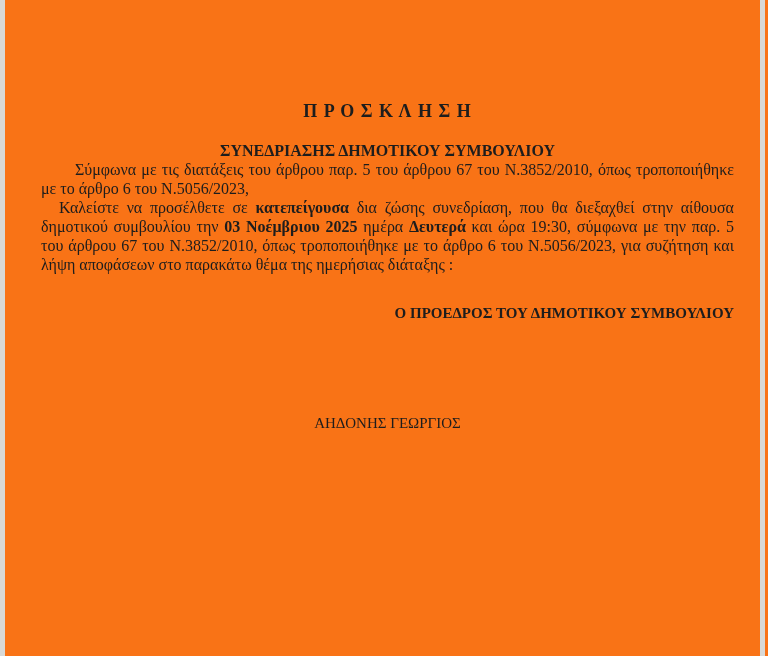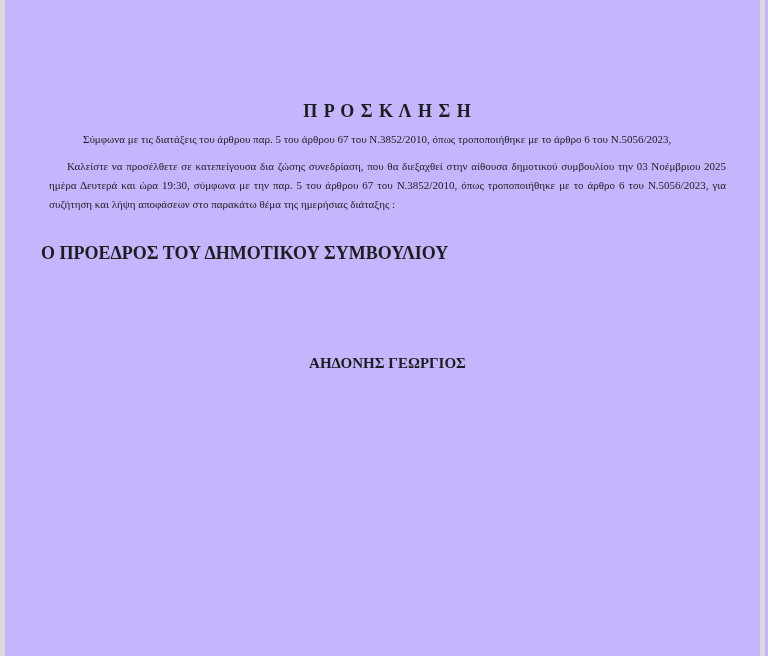--- a/index.html
+++ b/index.html
@@ -1,20 +1,20 @@
 <!DOCTYPE html>
 <html lang="el"><head>
 <meta charset="utf-8">
 <style>
   html, body { margin: 0; padding: 0; }
   .page {
     position: relative;
     width: 768px;
     height: 656px;
-    background: #c4b5fd;
+    background: #f97316;
     overflow: hidden;
     font-family: "Liberation Serif", "DejaVu Serif", serif;
     color: #1d1d1d;
   }
   .edge-strip {
     position: absolute;
     top: 0;
     width: 5px;
     height: 100%;
     background: #d9d9d6;
@@ -37,56 +37,57 @@
     white-space: nowrap;
   }
   .doc-subtitle {
     margin: 20px 0 0 0;
     text-align: center;
     font-weight: bold;
     font-size: 16px;
     line-height: 18px;
   }
   p.body-par {
-    margin: 8px;
-    font-size: 11px;
+    margin: 0;
+    font-size: 16px;
     line-height: 19px;
     text-align: justify;
   }
   .p1 { margin-top: 45px; text-indent: 34px; }
   .p2 { margin-top: 10px; text-indent: 18px; }
   .p3 { margin-top: 8px;  text-indent: 21px; font-weight: bold; }
   .p4 { margin-top: 25px; text-indent: 23px; }
   .president-line {
     margin: 31px 0 0 0;
-    text-align: left;
+    text-align: right;
     font-weight: bold;
-    font-size: 18px;
+    font-size: 15px;
     line-height: 17px;
   }
   .signature-line {
     margin: 93px 0 0 0;
     text-align: center;
-    font-weight: bold;
+    font-weight: normal;
     font-size: 15px;
     line-height: 17px;
   }
-  strong { font-weight: normal; }
+  strong { font-weight: bold; }
 </style>
 </head>
 <body>
 
 <div class="page">
   <div class="edge-strip left"></div>
   <div class="edge-strip right"></div>
 
   <div class="content">
 
     <div class="doc-title">Π Ρ Ο Σ Κ Λ Η Σ Η</div>
 
+    <div class="doc-subtitle">ΣΥΝΕΔΡΙΑΣΗΣ ΔΗΜΟΤΙΚΟΥ ΣΥΜΒΟΥΛΙΟΥ</div>
 
     <p class="body-par p1">Σύμφωνα με τις διατάξεις του άρθρου παρ. 5 του άρθρου 67 του Ν.3852/2010, όπως τροποποιήθηκε με το άρθρο 6  του Ν.5056/2023,</p>
 
     <p class="body-par p2"><span>Καλείστε να προσέλθετε σε </span><strong>κατεπείγουσα</strong><span>  δια ζώσης συνεδρίαση,  που θα διεξαχθεί στην αίθουσα δημοτικού συμβουλίου  την </span><strong>03 Νοέμβριου  2025</strong><span> ημέρα </span><strong>Δευτερά</strong><span>  και ώρα 19:30, σύμφωνα με την παρ. 5 του άρθρου 67 του Ν.3852/2010, όπως τροποποιήθηκε με το άρθρο 6  του Ν.5056/2023,  για συζήτηση και λήψη αποφάσεων στο παρακάτω θέμα της ημερήσιας διάταξης :</span></p>
 
 
 
     <div class="president-line">Ο ΠΡΟΕΔΡΟΣ ΤΟΥ ΔΗΜΟΤΙΚΟΥ ΣΥΜΒΟΥΛΙΟΥ</div>
 
     <div class="signature-line">ΑΗΔΟΝΗΣ ΓΕΩΡΓΙΟΣ</div>

